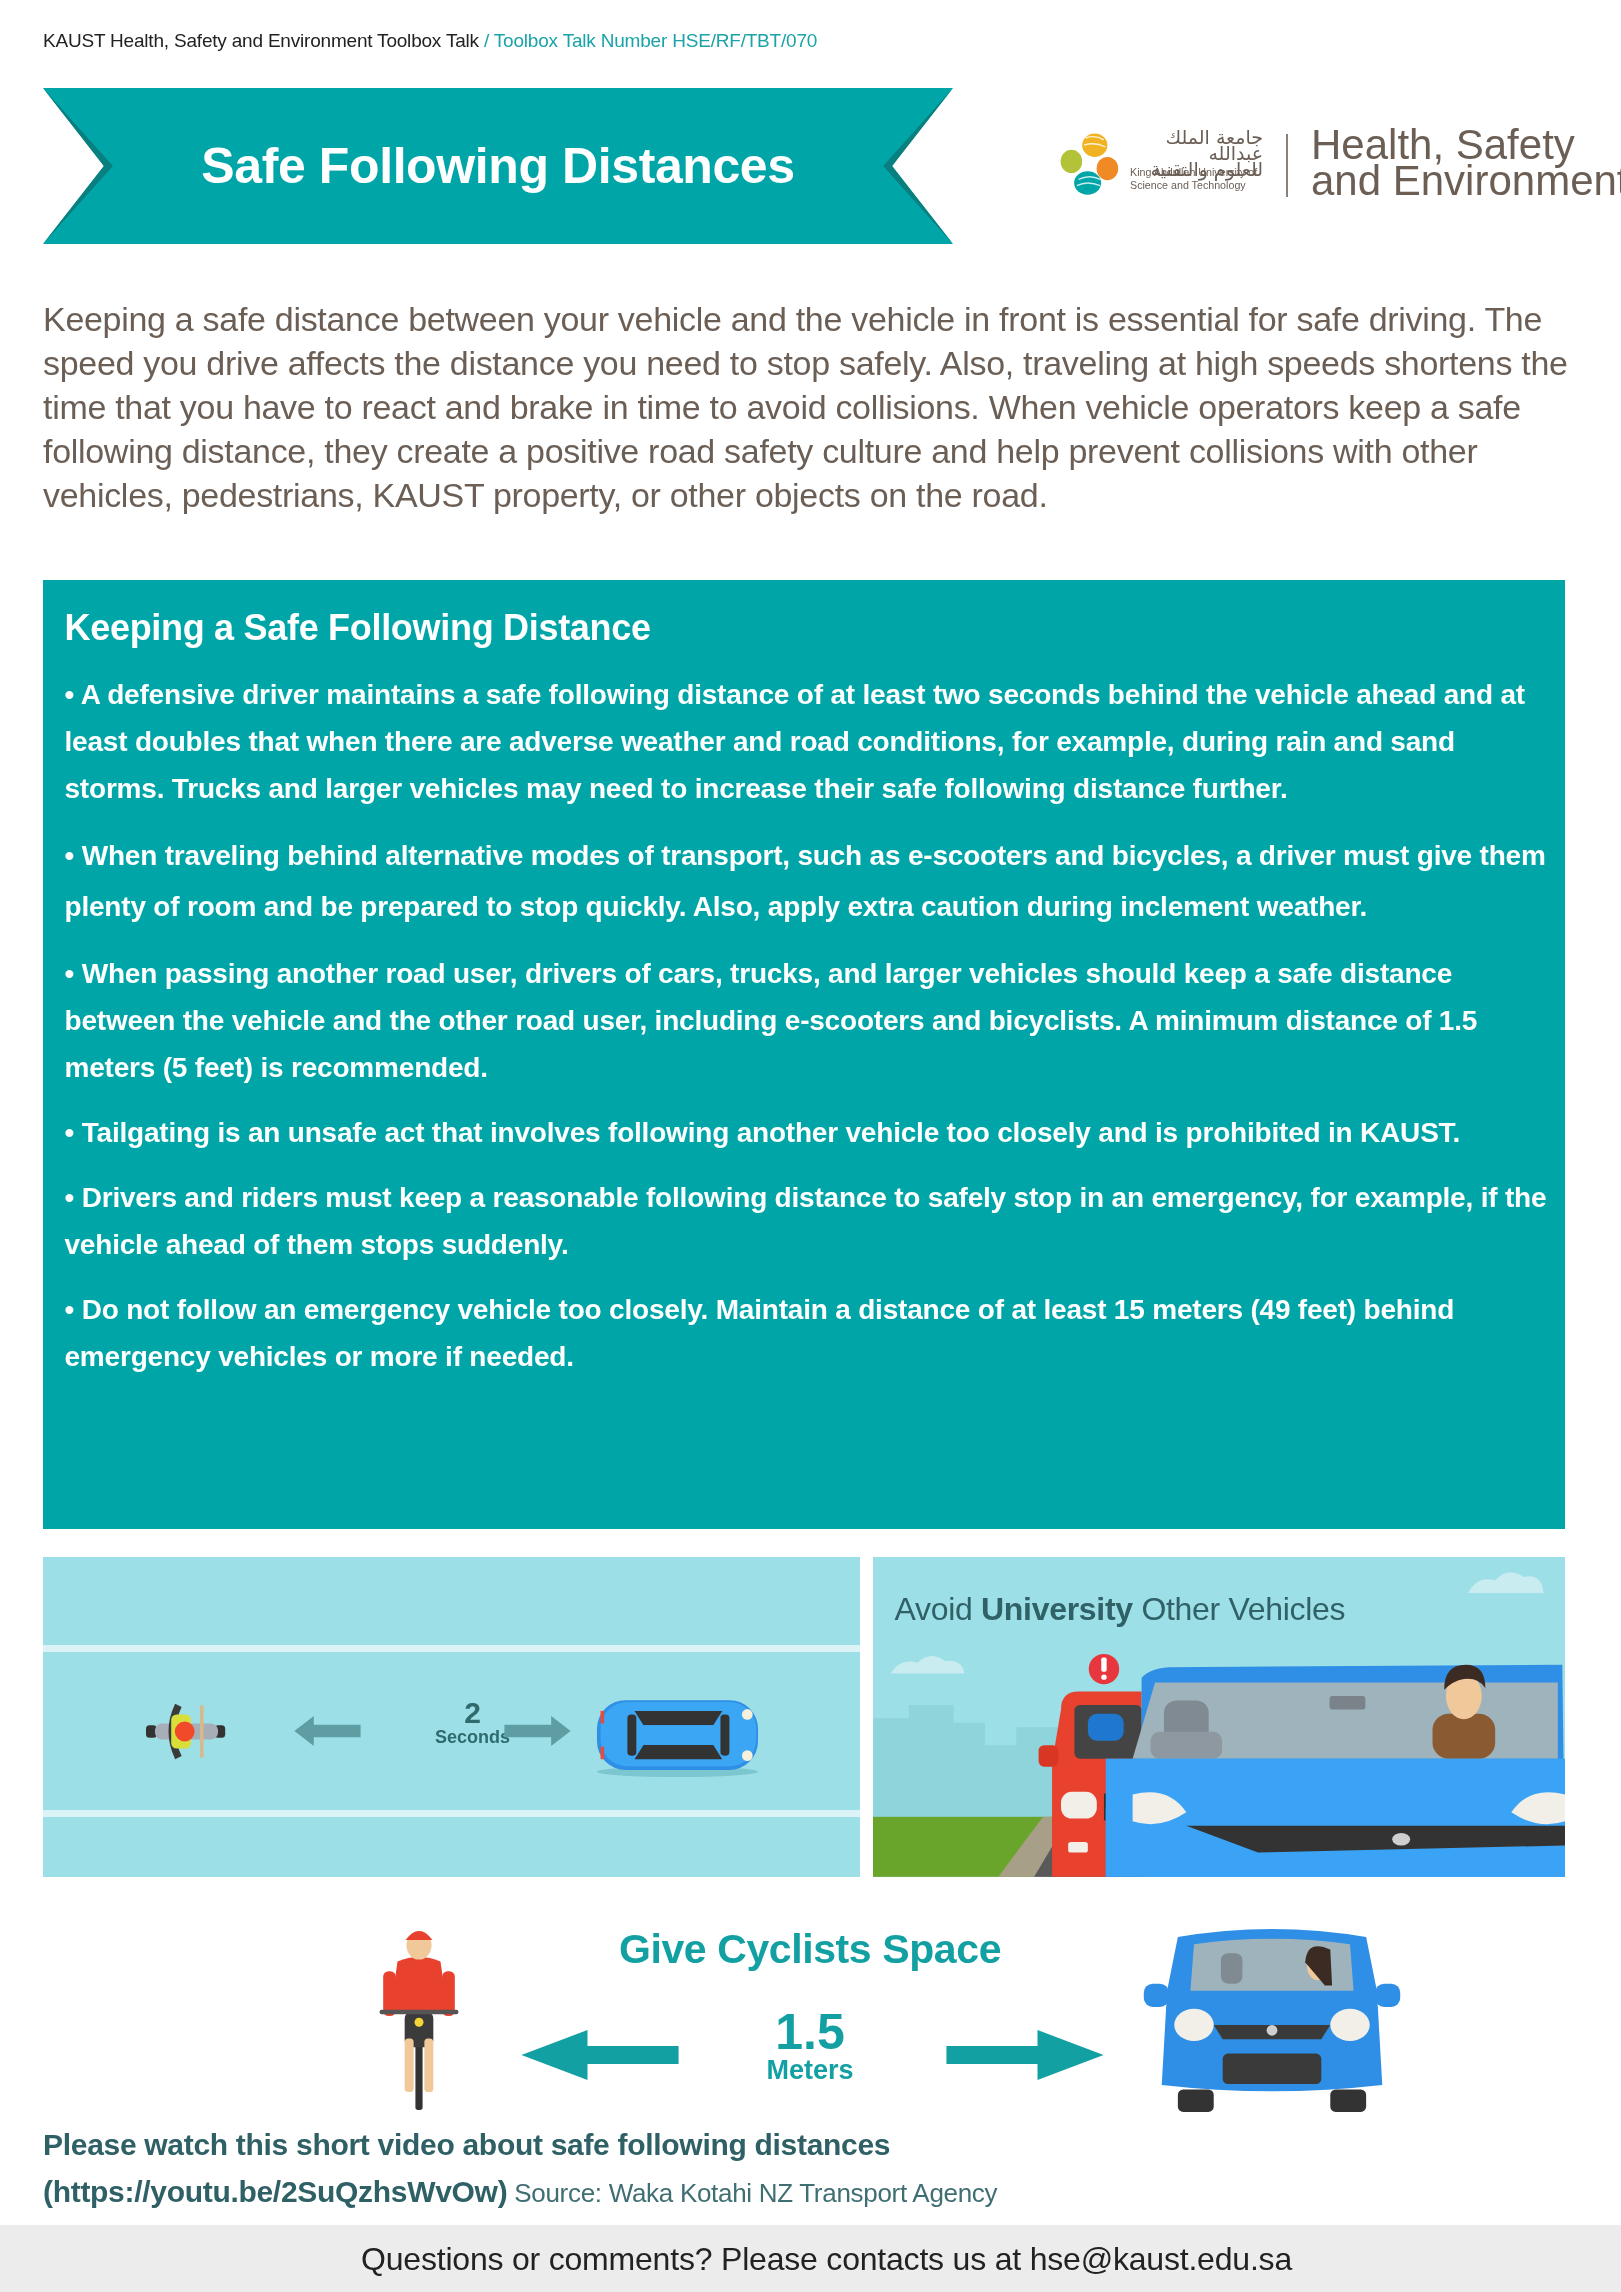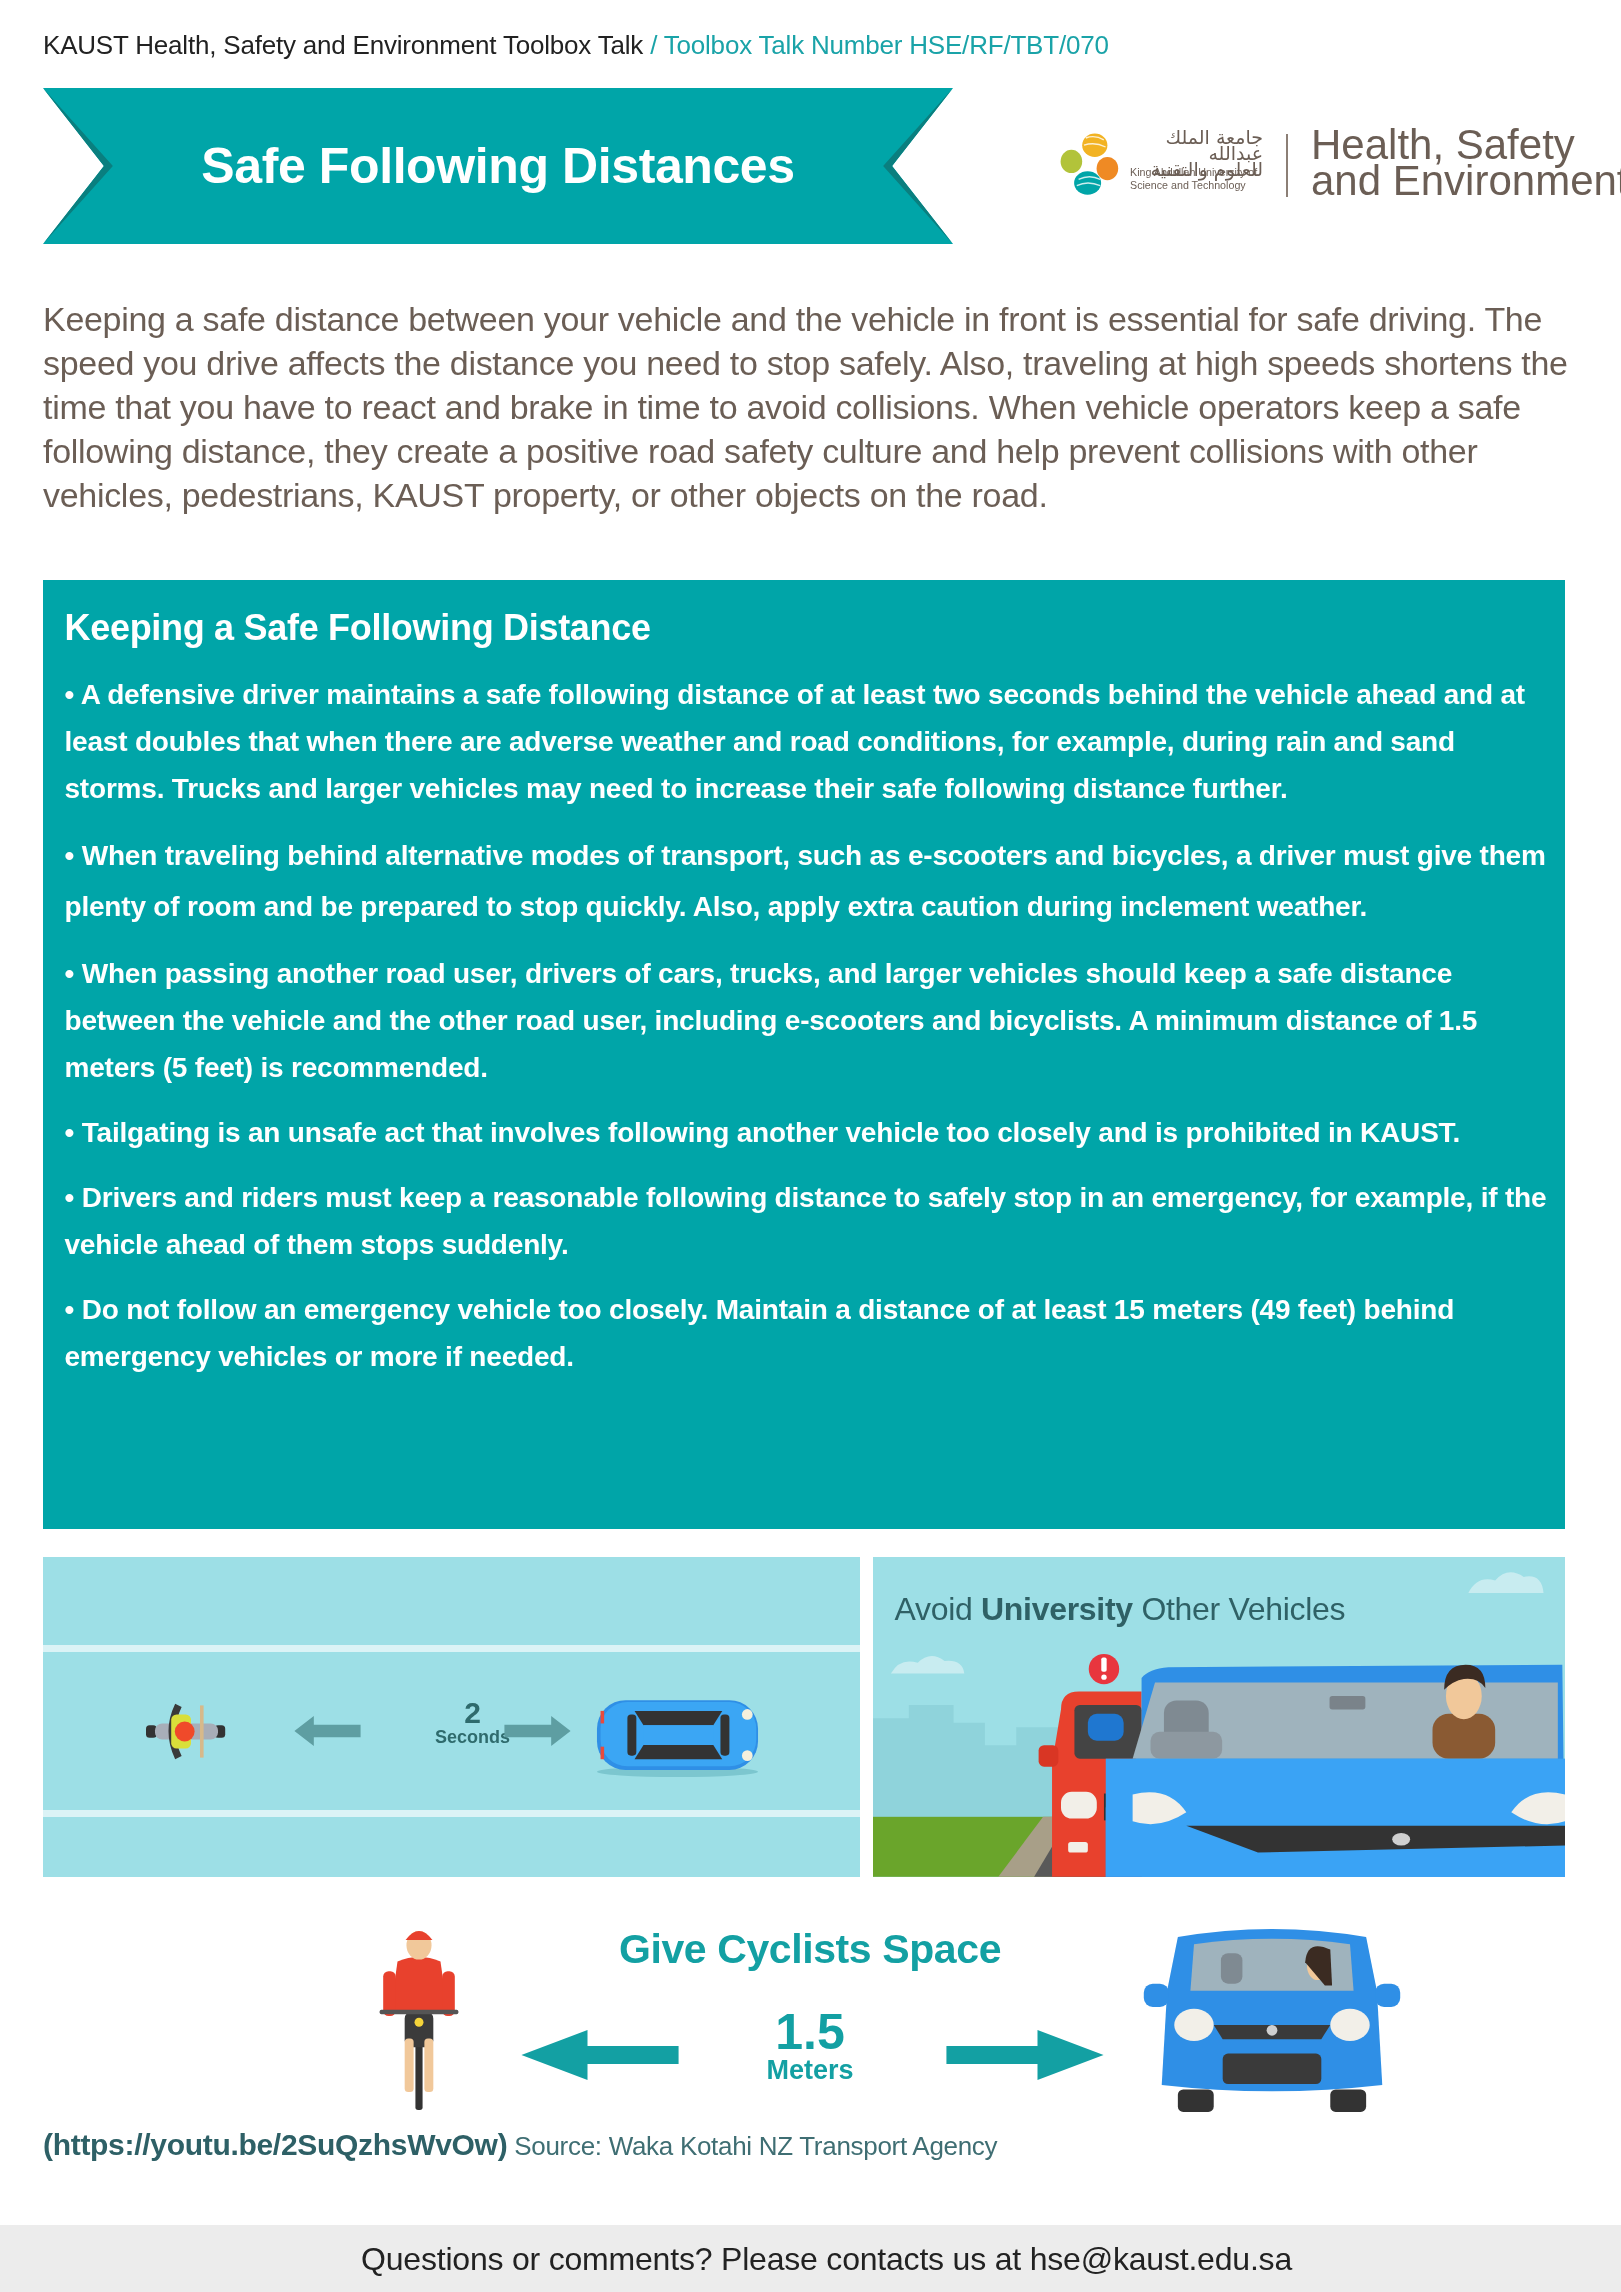--- a/index.html
+++ b/index.html
@@ -1,19 +1,19 @@
 <!DOCTYPE html>
 <html style="font-size:14.3px"><head>
 <meta charset="utf-8">
 <style>
   * { box-sizing: border-box; margin: 0; padding: 0; }
   html, body { width: 1621px; height: 2293px; background: #ffffff; overflow: hidden; }
   body { position: relative; font-family: "Liberation Sans", "DejaVu Sans", sans-serif; color: #6b5e55; }
 
-  .topline { position: absolute; left: 43px; top: 30px; font-size: 26px; color: #222; letter-spacing: -0.2px; white-space: nowrap; }
+  .topline { position: absolute; left: 43px; top: 30px; font-size: 19px; color: #222; letter-spacing: -0.2px; white-space: nowrap; }
   .topline .accent { color: #1aa3a8; }
 
   .banner { position: absolute; left: 43px; top: 88px; width: 910px; height: 156px; }
   .banner svg { position: absolute; left: 0; top: 0; width: 100%; height: 100%; }
   .banner-title { position: absolute; left: 0; right: 0; top: 0; height: 156px; display: flex; align-items: center; justify-content: center; color: #fff; font-weight: bold; font-size: 50px; letter-spacing: -0.4px; }
 
   .logo { position: absolute; left: 1057px; top: 125px; width: 528px; height: 81px; }
   .logo .petals { position: absolute; left: 0; top: 3.6px; width: 72px; height: 72px; }
   .logo .arabic { position: absolute; left: 58px; top: 3.6px; font-family: "DejaVu Sans", sans-serif; font-size: 19px; color: #6b5e55; direction: rtl; width: 148px; text-align: right; line-height: 16px; }
   .logo .uni { position: absolute; left: 73px; top: 41px; font-size: 10.7px; color: #6b5e55; line-height: 13.4px; white-space: nowrap; }
@@ -225,19 +225,20 @@
     <rect x="260" y="72" width="28" height="26" rx="10" fill="#2f8fe6"></rect>
     <ellipse cx="58" cy="118" rx="22" ry="18" fill="#f2efe8"></ellipse>
     <ellipse cx="232" cy="118" rx="22" ry="18" fill="#f2efe8"></ellipse>
     <path d="M80 118 L210 118 L200 134 L90 134 Z" fill="#3a3a3a"></path>
     <circle cx="145" cy="124" r="6" fill="#cfcfcf"></circle>
     <rect x="90" y="150" width="110" height="34" rx="6" fill="#3a3a3a"></rect>
   </svg>
 </div>
 
 <div class="video">
+  <div>Please watch this short video about safe following distances</div>
   <div>
     <span>(https://youtu.be/2SuQzhsWvOw)</span><span class="src"> Source: Waka Kotahi NZ Transport Agency</span>
   </div>
 </div>
 
 <div class="footer">Questions or comments? Please contacts us at hse@kaust.edu.sa</div>
 
 
 </body></html>

